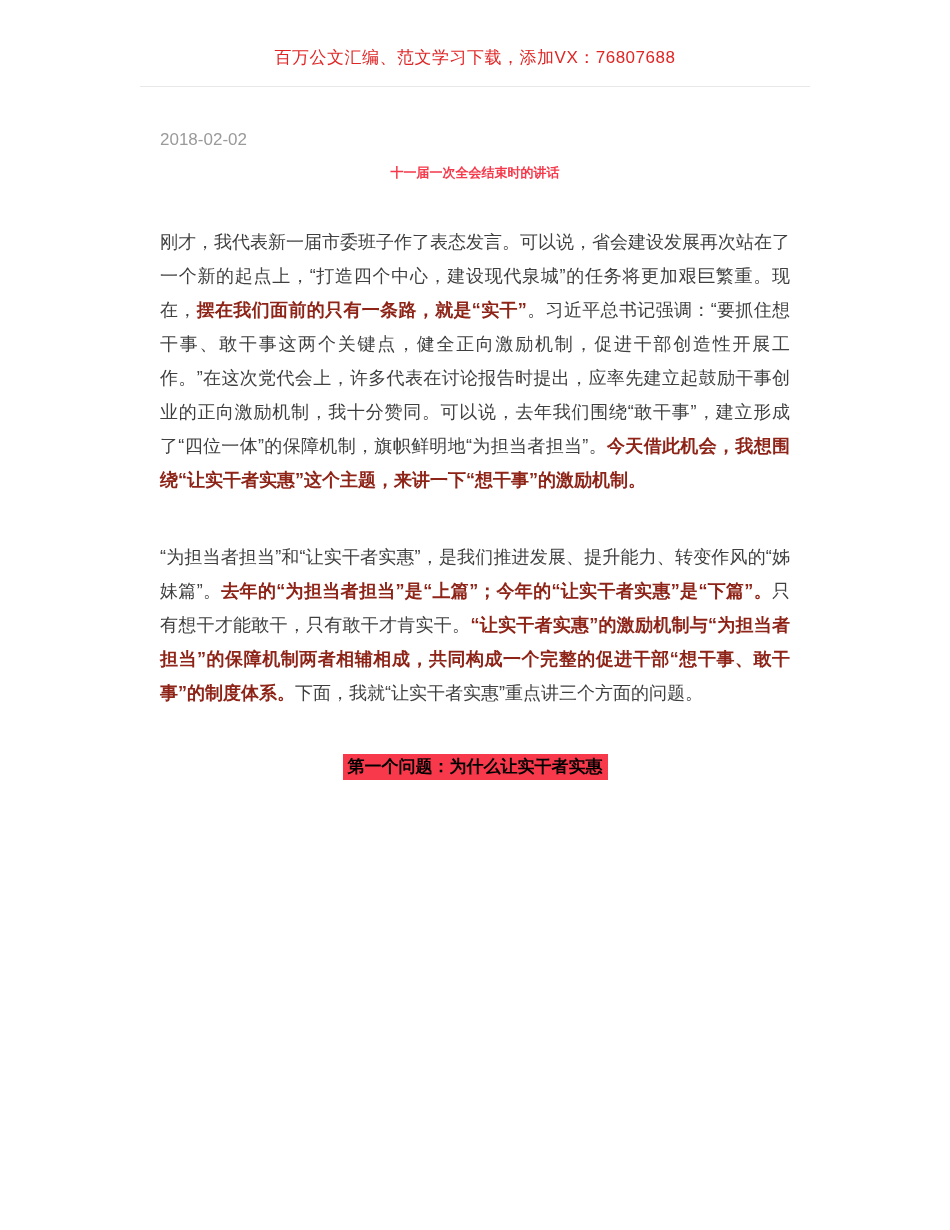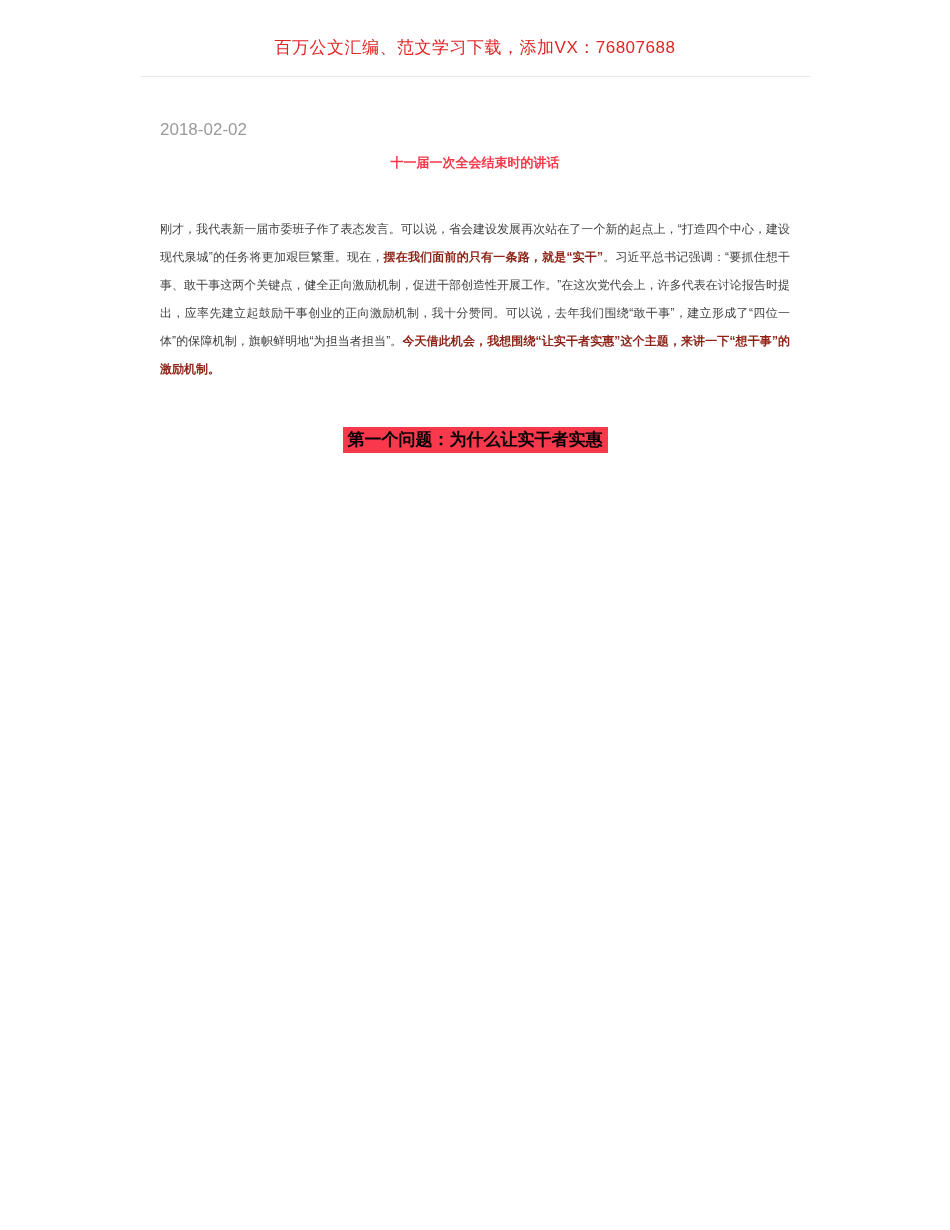--- a/index.html
+++ b/index.html
@@ -5,21 +5,21 @@
   * { box-sizing: border-box; margin: 0; padding: 0; }
   html, body { background: #ffffff; }
   body {
     width: 950px;
     height: 1230px;
     font-family: "Liberation Sans", "DejaVu Sans", sans-serif;
     color: #3f3f3f;
     overflow: hidden;
   }
   .notice {
-    padding-top: 36px;
+    padding-top: 46px;
     text-align: center;
     font-size: 17px;
     letter-spacing: 0.5px;
     color: #e02525;
   }
   .content {
     width: 670px;
     margin-left: 140px;
   }
   .page-title {
@@ -48,22 +48,22 @@
   }
   .author-line2 {
     margin-top: 14px;
     text-align: center;
     font-size: 13px;
     font-weight: 700;
     color: #f5394b;
   }
   .para {
     margin-top: 43px;
-    font-size: 12px;
-    line-height: 28px;
+    font-size: 18px;
+    line-height: 34px;
     text-align: justify;
     color: #3f3f3f;
   }
   .para .em {
     font-weight: 700;
     color: #8e2418;
   }
   .banner-wrap {
     margin-top: 44px;
     text-align: center;
@@ -89,20 +89,21 @@
   <hr class="divider">
 
   <div class="inner">
 
     <div class="date">2018-02-02</div>
 
     <div class="author-line2">十一届一次全会结束时的讲话</div>
 
     <p class="para"><span>刚才，我代表新一届市委班子作了表态发言。可以说，省会建设发展再次站在了一个新的起点上，“打造四个中心，建设现代泉城”的任务将更加艰巨繁重。现在，</span><span class="em">摆在我们面前的只有一条路，就是“实干”</span><span>。习近平总书记强调：“要抓住想干事、敢干事这两个关键点，健全正向激励机制，促进干部创造性开展工作。”在这次党代会上，许多代表在讨论报告时提出，应率先建立起鼓励干事创业的正向激励机制，我十分赞同。可以说，去年我们围绕“敢干事”，建立形成了“四位一体”的保障机制，旗帜鲜明地“为担当者担当”。</span><span class="em">今天借此机会，我想围绕“让实干者实惠”这个主题，来讲一下“想干事”的激励机制。</span></p>
 
+    <p class="para"><span>“为担当者担当”和“让实干者实惠”，是我们推进发展、提升能力、转变作风的“姊妹篇”。</span><span class="em">去年的“为担当者担当”是“上篇”；今年的“让实干者实惠”是“下篇”。</span><span>只有想干才能敢干，只有敢干才肯实干。</span><span class="em">“让实干者实惠”的激励机制与“为担当者担当”的保障机制两者相辅相成，共同构成一个完整的促进干部“想干事、敢干事”的制度体系。</span><span>下面，我就“让实干者实惠”重点讲三个方面的问题。</span></p>
 
     <div class="banner-wrap">
       <span class="banner">第一个问题：为什么让实干者实惠</span>
     </div>
 
 
   </div>
 </div>
 
 </body></html>

